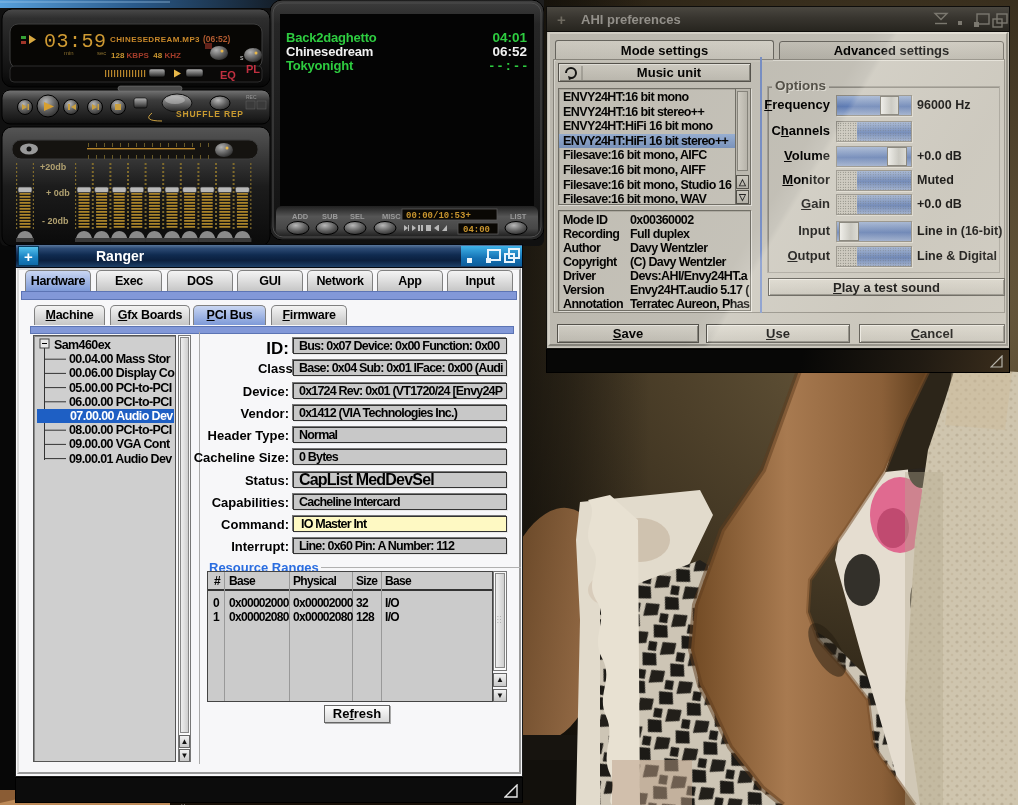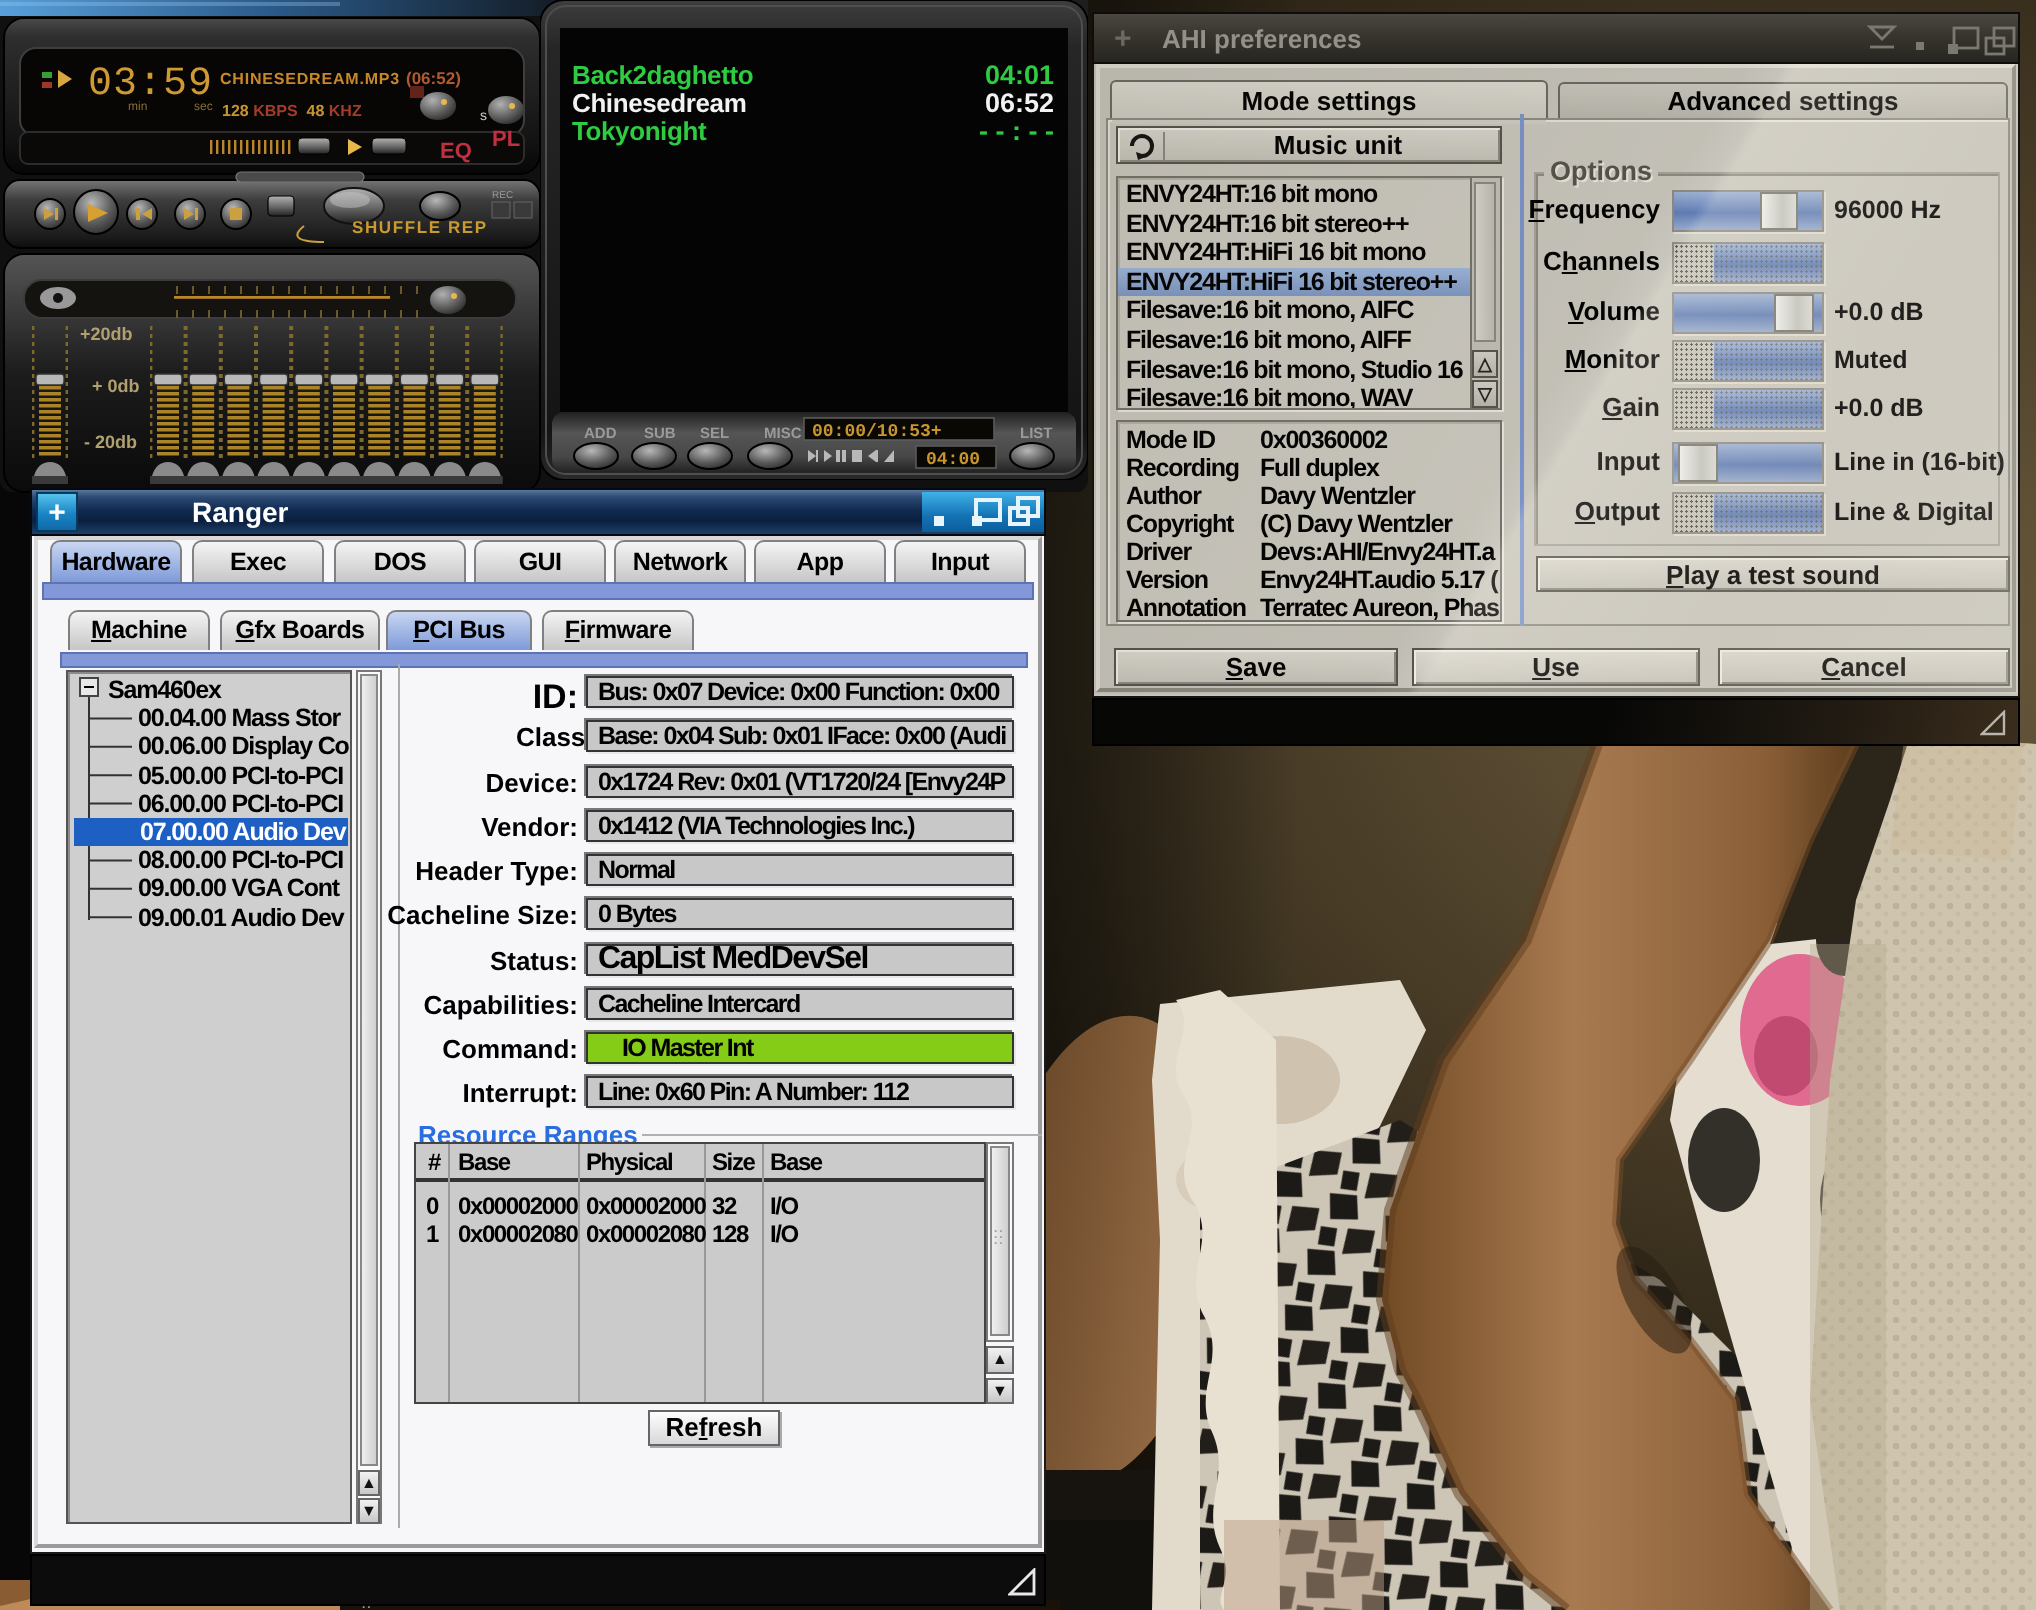--- a/index.html
+++ b/index.html
@@ -408,21 +408,21 @@
           <div class="fval" style="position:absolute;left:277px;top:137px;width:214px;height:16px;background:#c8c8c8;border:1px solid #333;box-shadow:1px 1px 0 #e8e8e8, -1px -1px 0 #777;font-size:12.5px;line-height:14px;padding-left:5px;white-space:nowrap;overflow:hidden;">0x1412 (VIA Technologies Inc.)</div>
           <div style="position:absolute;left:100px;top:160px;width:173px;text-align:right;font-size:13px;">Header Type:</div>
           <div class="fval" style="position:absolute;left:277px;top:159px;width:214px;height:16px;background:#c8c8c8;border:1px solid #333;box-shadow:1px 1px 0 #e8e8e8, -1px -1px 0 #777;font-size:12.5px;line-height:14px;padding-left:5px;white-space:nowrap;overflow:hidden;">Normal</div>
           <div style="position:absolute;left:100px;top:182px;width:173px;text-align:right;font-size:13px;">Cacheline Size:</div>
           <div class="fval" style="position:absolute;left:277px;top:181px;width:214px;height:16px;background:#c8c8c8;border:1px solid #333;box-shadow:1px 1px 0 #e8e8e8, -1px -1px 0 #777;font-size:12.5px;line-height:14px;padding-left:5px;white-space:nowrap;overflow:hidden;">0 Bytes</div>
           <div style="position:absolute;left:100px;top:205px;width:173px;text-align:right;font-size:13px;">Status:</div>
           <div class="fval" style="position:absolute;left:277px;top:204px;width:214px;height:16px;background:#c8c8c8;border:1px solid #333;box-shadow:1px 1px 0 #e8e8e8, -1px -1px 0 #777;font-size:16px;line-height:14px;padding-left:5px;white-space:nowrap;overflow:hidden;">CapList MedDevSel</div>
           <div style="position:absolute;left:100px;top:227px;width:173px;text-align:right;font-size:13px;">Capabilities:</div>
           <div class="fval" style="position:absolute;left:277px;top:226px;width:214px;height:16px;background:#c8c8c8;border:1px solid #333;box-shadow:1px 1px 0 #e8e8e8, -1px -1px 0 #777;font-size:12.5px;line-height:14px;padding-left:5px;white-space:nowrap;overflow:hidden;">Cacheline Intercard</div>
           <div style="position:absolute;left:100px;top:249px;width:173px;text-align:right;font-size:13px;">Command:</div>
-          <div class="fval" style="position:absolute;left:277px;top:248px;width:214px;height:16px;background:#84cc16;border:1px solid #333;box-shadow:1px 1px 0 #e8e8e8, -1px -1px 0 #777;font-size:12.5px;line-height:14px;padding-left:17px;white-space:nowrap;overflow:hidden;">IO Master Int</div>
+          <div class="fval" style="position:absolute;left:277px;top:248px;width:214px;height:16px;background:#fef9c3;border:1px solid #333;box-shadow:1px 1px 0 #e8e8e8, -1px -1px 0 #777;font-size:12.5px;line-height:14px;padding-left:7px;white-space:nowrap;overflow:hidden;">IO Master Int</div>
           <div style="position:absolute;left:100px;top:271px;width:173px;text-align:right;font-size:13px;">Interrupt:</div>
           <div class="fval" style="position:absolute;left:277px;top:270px;width:214px;height:16px;background:#c8c8c8;border:1px solid #333;box-shadow:1px 1px 0 #e8e8e8, -1px -1px 0 #777;font-size:12.5px;line-height:14px;padding-left:5px;white-space:nowrap;overflow:hidden;">Line: 0x60 Pin: A Number: 112</div>
         </div>
 
   <div class="abs" style="left:193px;top:292px;color:#2a6de0;font-size:13px;">Resource Ranges</div>
   <div class="abs" style="left:305px;top:299px;width:200px;height:1px;background:#b0b0b0;"></div>
   <div class="abs" id="rtable" style="left:191px;top:303px;width:286px;height:131px;background:#cbcbcb;border:1px solid #444;letter-spacing:-0.7px;font-size:12px;">
     <div class="abs" style="left:0px;top:0px;width:284px;height:19px;border-bottom:2px solid #333;">
       <span class="abs" style="left:6px;top:2px;">#</span>
       <span class="abs" style="left:21px;top:2px;">Base</span>

